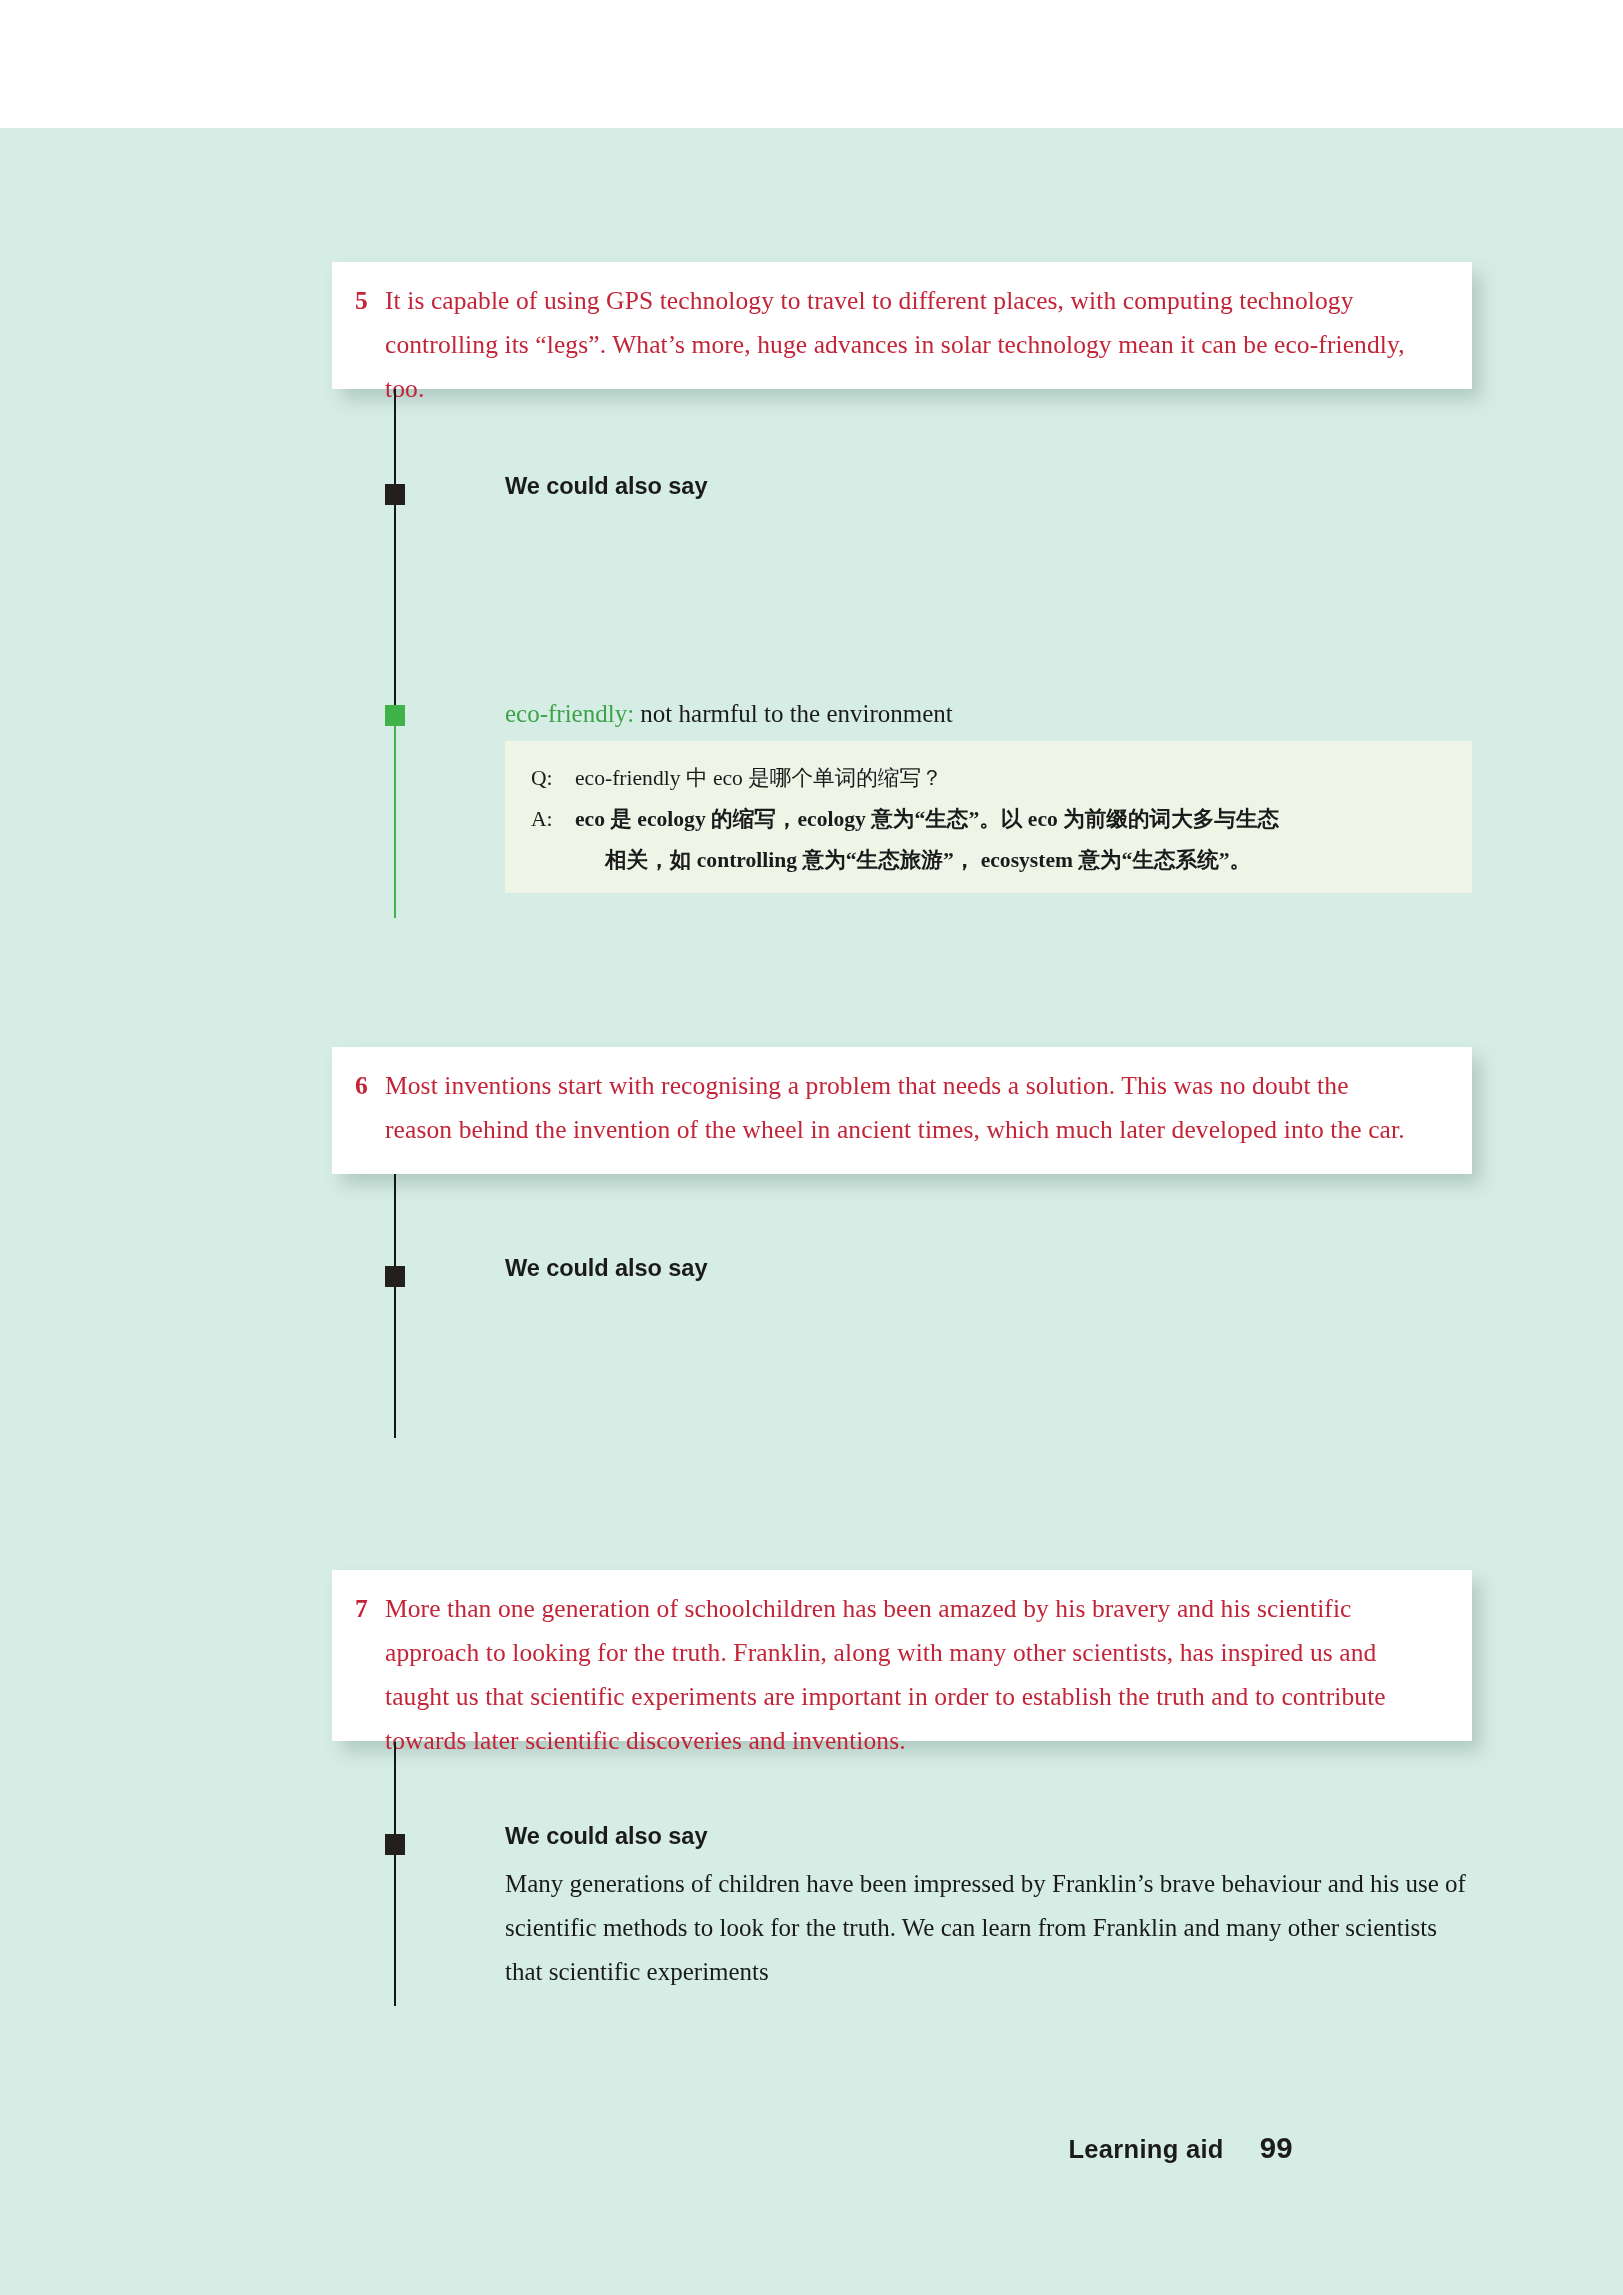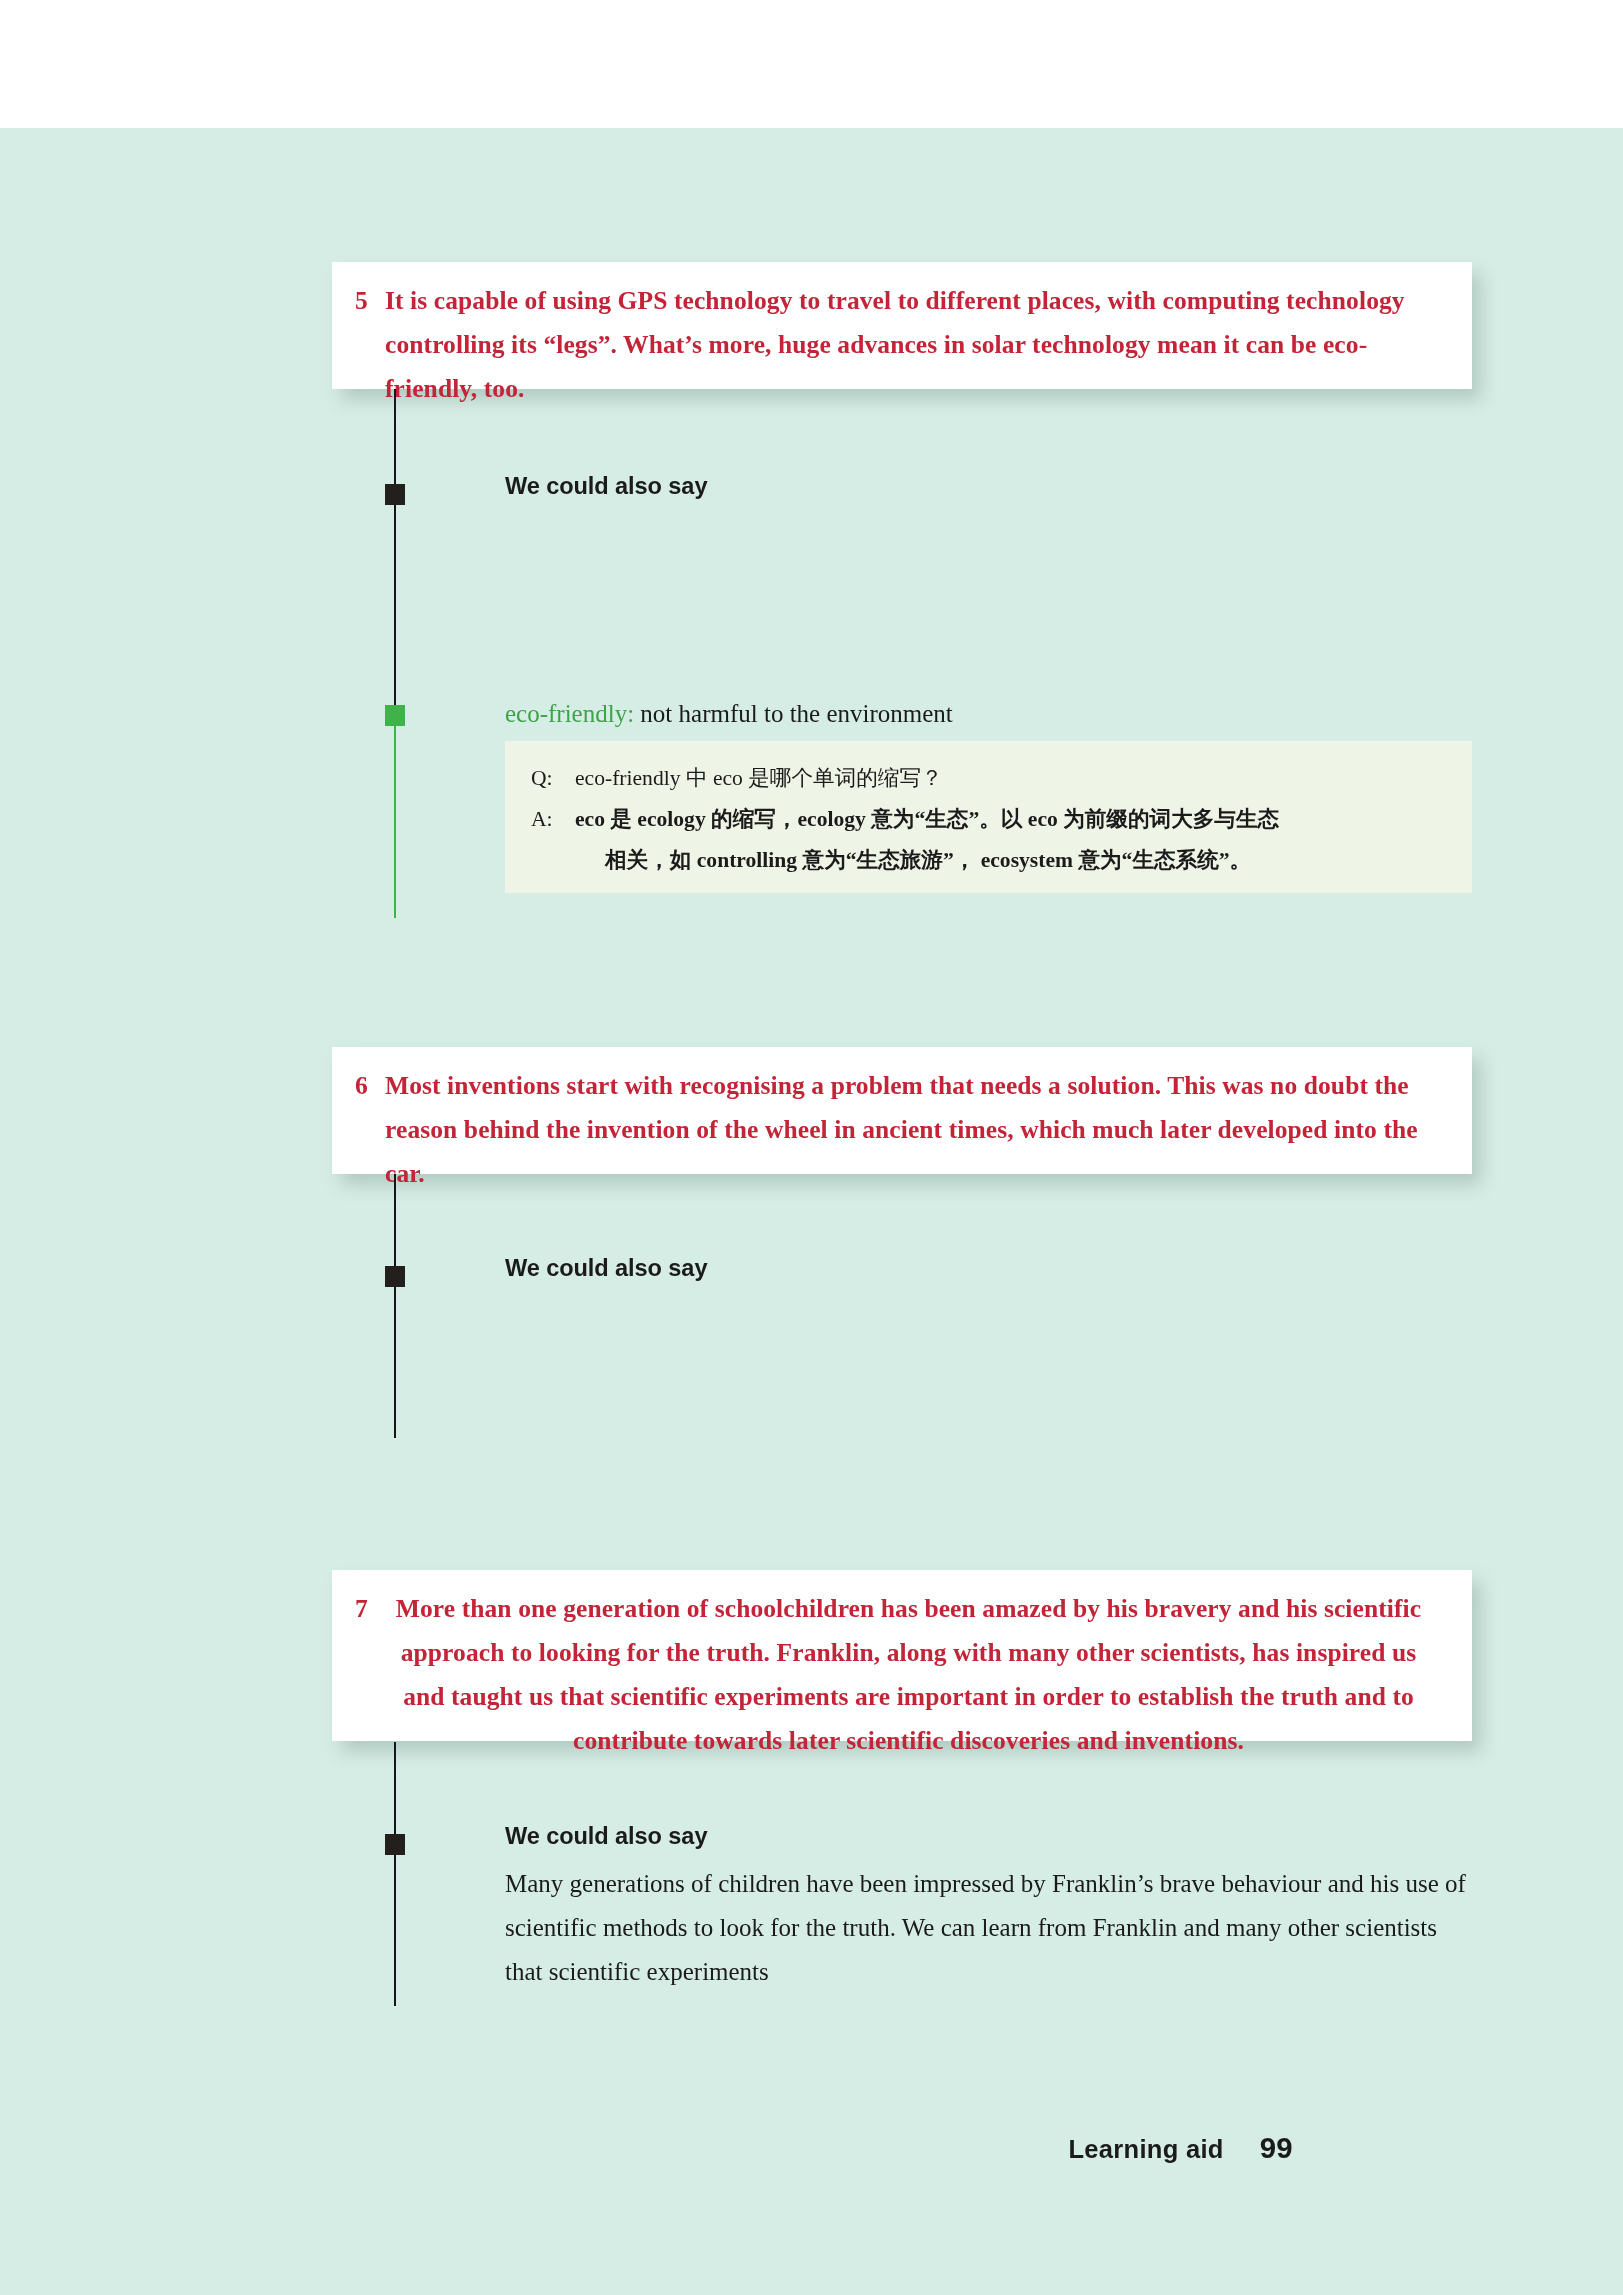--- a/index.html
+++ b/index.html
@@ -51,34 +51,33 @@
     line-height: 44px;
     width: 30px;
     text-align: left;
   }
   .card-text {
     color: #c32437;
     font-family: "Liberation Serif", serif;
     font-size: 25.5px;
     line-height: 44px;
     letter-spacing: 0.1px;
-    font-weight: bold;
   }
 
   #card-5 { left: 332px; top: 262px; width: 1140px; height: 127px; }
   #card-5 .card-inner { padding: 17px 0 0 23px; }
   #card-5 .card-text { width: 1034px; }
 
   #card-6 { left: 332px; top: 1047px; width: 1140px; height: 127px; }
   #card-6 .card-inner { padding: 17px 0 0 23px; }
   #card-6 .card-text { width: 1034px; }
 
   #card-7 { left: 332px; top: 1570px; width: 1140px; height: 171px; }
   #card-7 .card-inner { padding: 17px 0 0 23px; }
-  #card-7 .card-text { width: 1047px; text-align: center; }
+  #card-7 .card-text { width: 1047px; }
 
   
   .rail {
     position: absolute;
     width: 2px;
     background: #16161a;
   }
   .rail.green { background: #3fb24a; }
 
   .marker {

